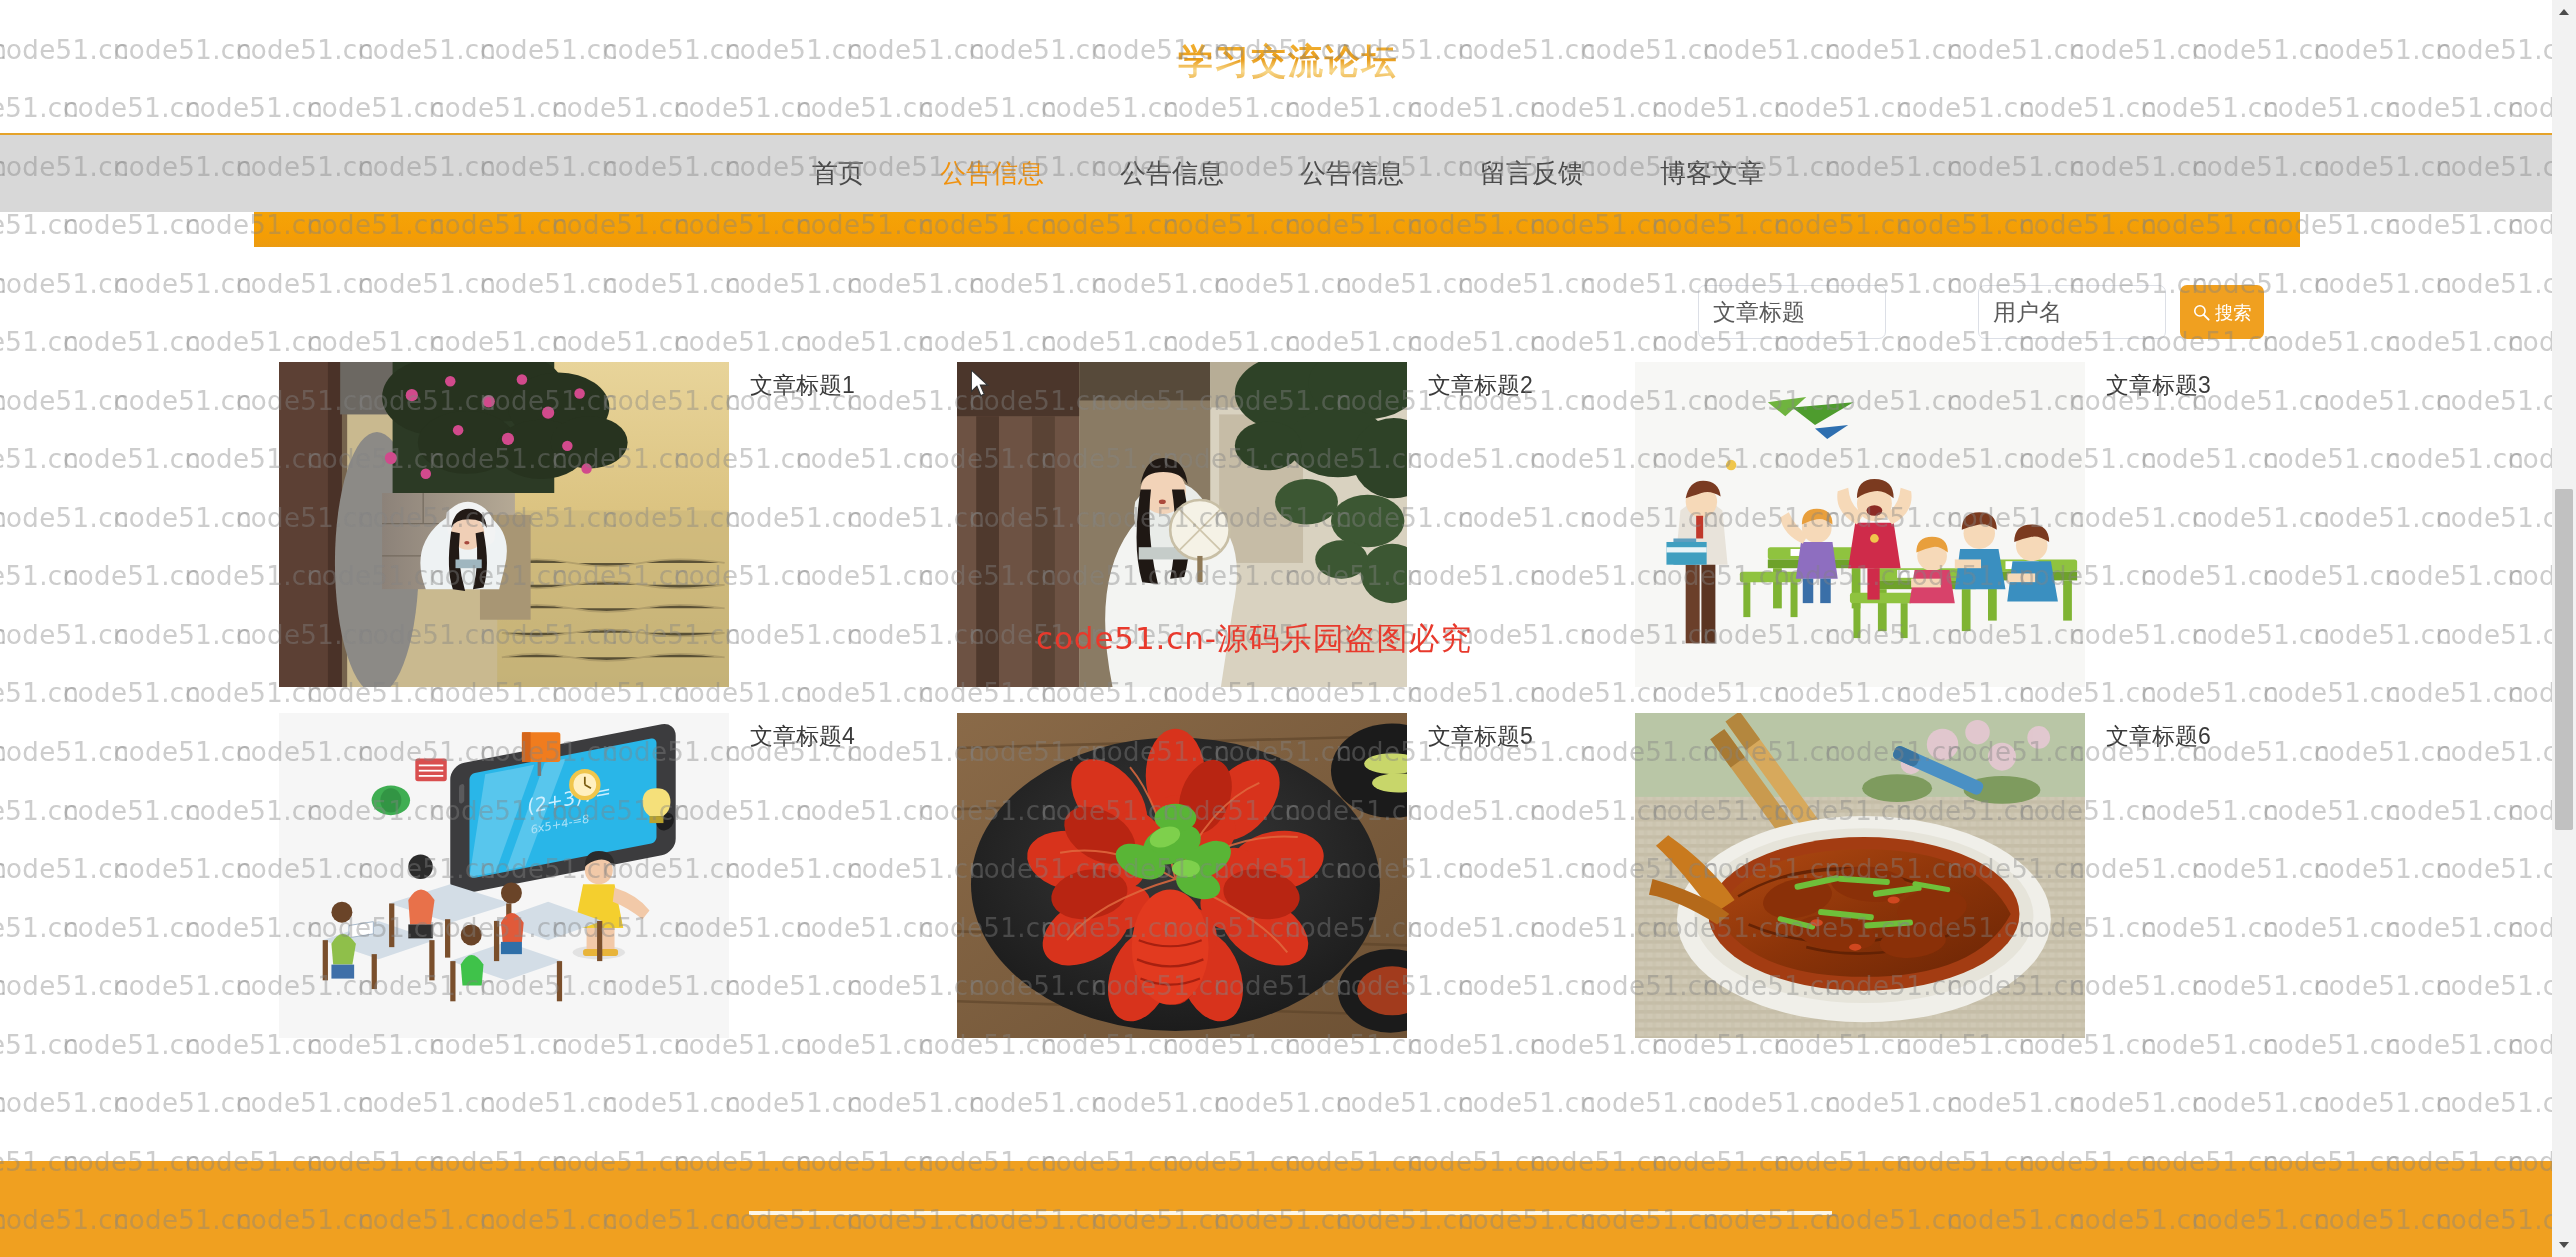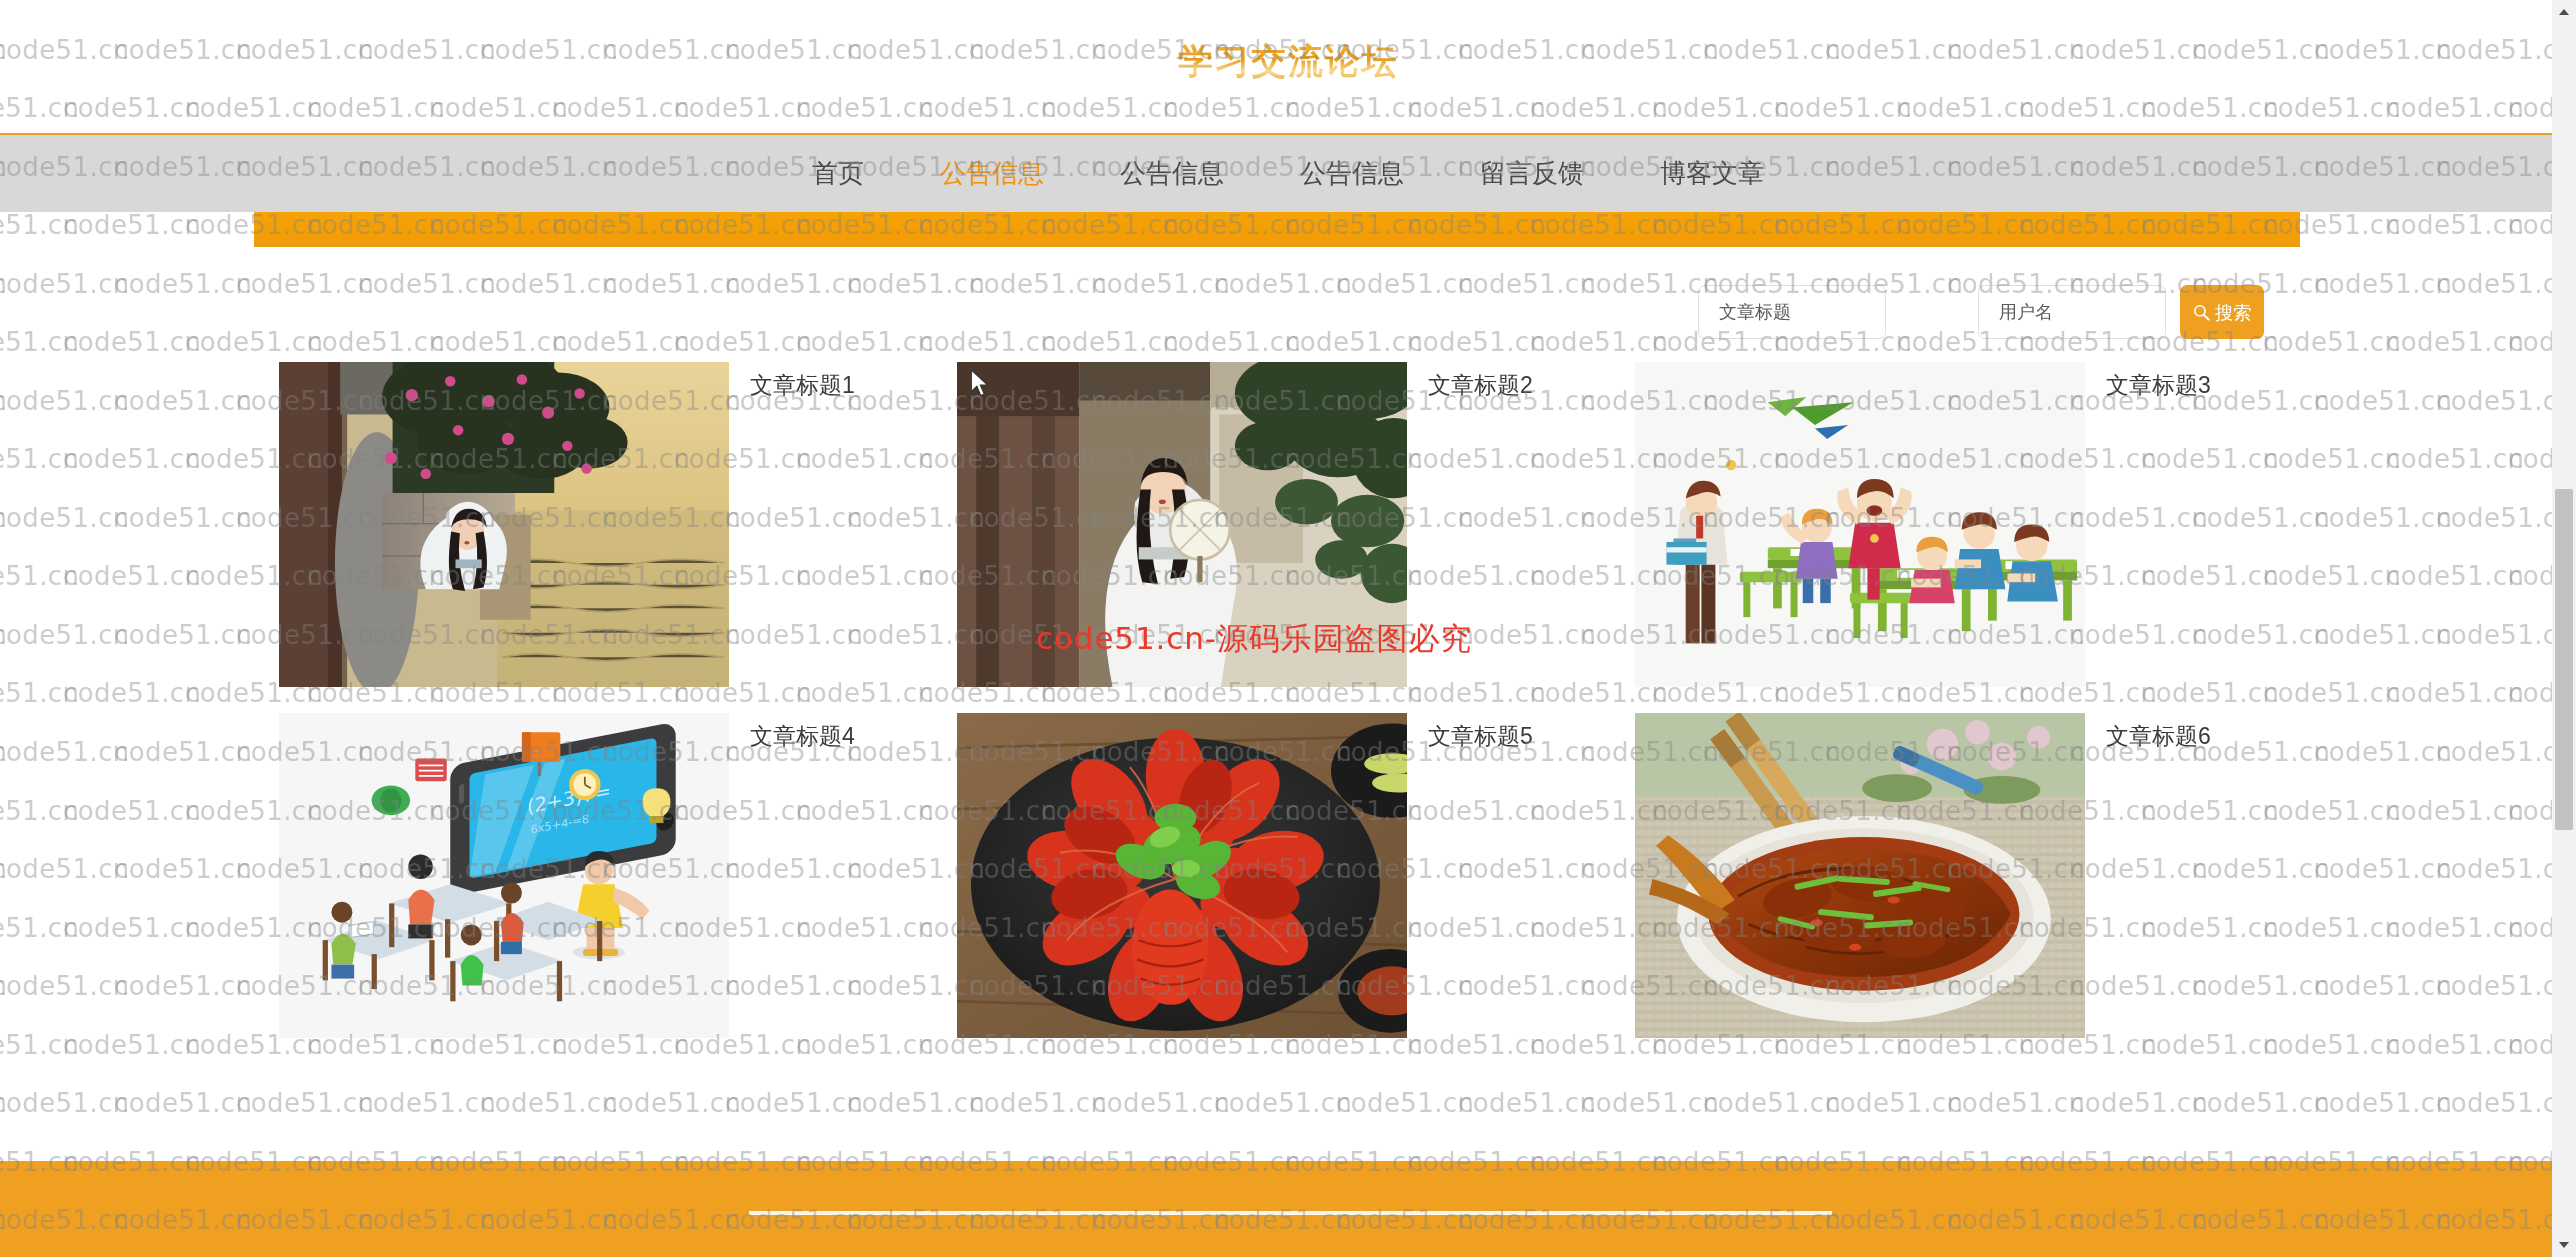--- a/index.html
+++ b/index.html
@@ -86,23 +86,23 @@
   .searchbar{
     position:absolute; left:1698px; top:38px;
     display:flex; align-items:center; gap:0;
     z-index:22;
   }
   .search-field{
     width:188px; height:54px;
     border:0.9px solid #dcdfe6;
     border-radius:7px;
     background:transparent;
-    font-size:18px;
+    font-size:23px;
     color:#606266;
-    padding:0 20px;
+    padding:0 14px;
     outline:none;
     font-family:"Liberation Sans","DejaVu Sans",sans-serif;
   }
   .search-field::placeholder{ color:#5a5a5a; opacity:1; }
   .search-gap{ width:92px; }
   .search-btn{
     margin-left:14px;
     width:84px; height:54px;
     background:#f0a020;
     border:none; border-radius:7px;

